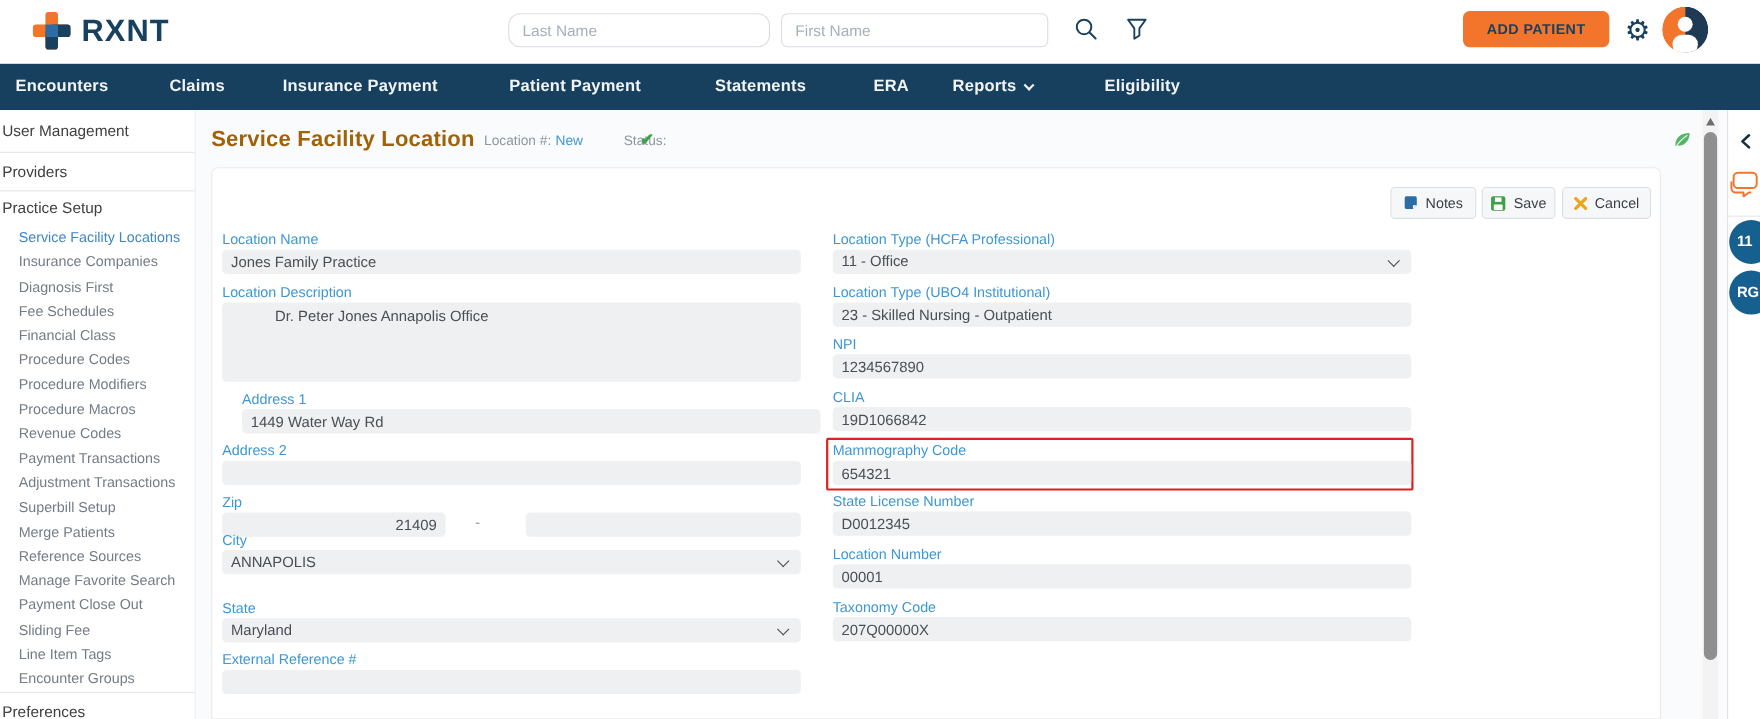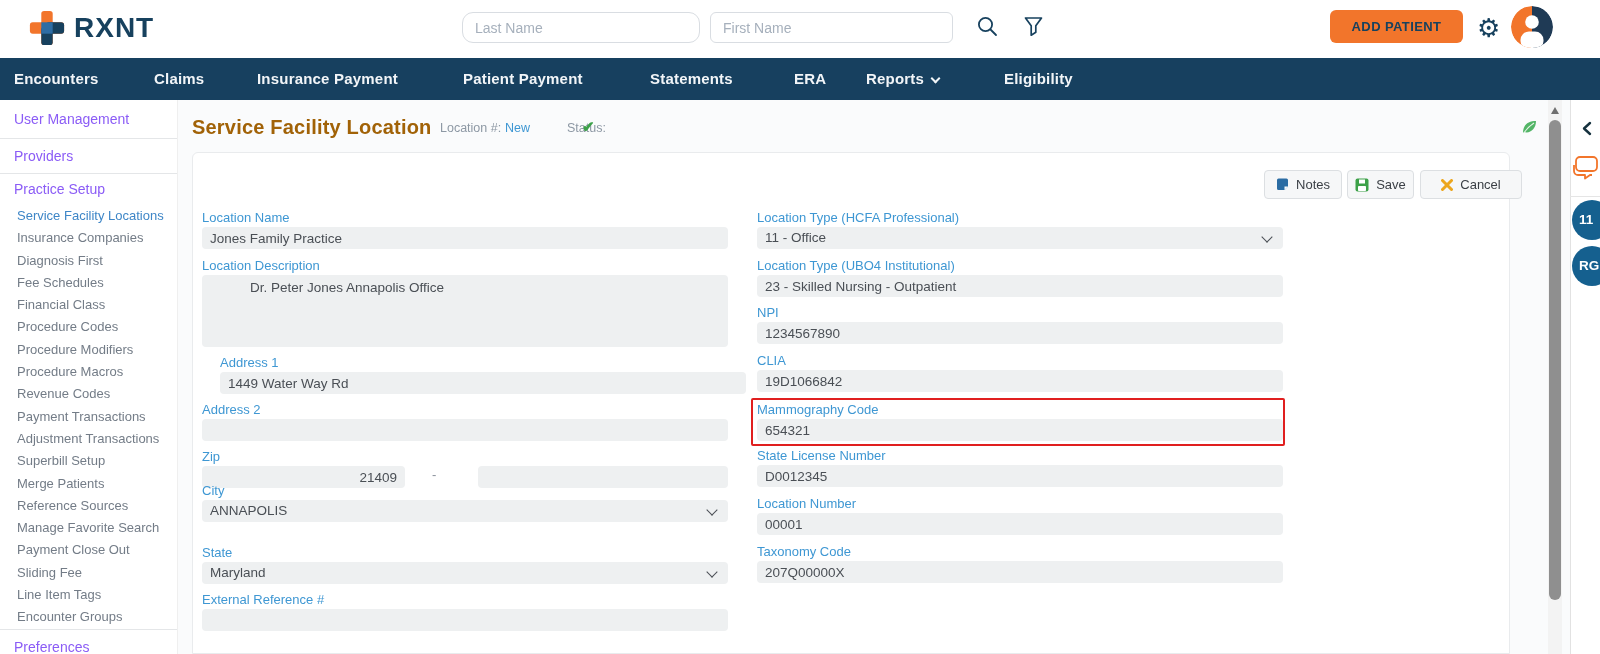--- a/index.html
+++ b/index.html
@@ -27,21 +27,21 @@
   
   .navbar { position:absolute; left:0; top:58px; width:1600px; height:42px; background:#17405f; }
   .nav-item { position:absolute; top:0; height:42px; line-height:42px; color:#f2f5f8; font-size:15px;
               font-weight:600; letter-spacing:.2px; cursor:pointer; white-space:nowrap; }
   .nav-caret { display:inline-block; width:7px; height:7px; border-right:2px solid #f2f5f8; border-bottom:2px solid #f2f5f8;
                transform:rotate(45deg); margin-left:8px; margin-bottom:2px; }
 
   
   .sidebar { position:absolute; left:0; top:100px; width:178px; height:554px; background:#fff;
              border-right:1px solid #efefef; overflow:hidden; }
-  .sb-head { padding-left:14px; font-size:14px; color:#8b5cf6; cursor:pointer; }
+  .sb-head { padding-left:2px; font-size:14px; color:#404040; cursor:pointer; }
   .sb-div { border-top:1px solid #e4e6e8; }
   .sb-item { height:22.3px; line-height:22.3px; padding-left:17px; font-size:13px; color:#737c87;
              cursor:pointer; white-space:nowrap; }
   .sb-item.active { color:#3e86c7; }
 
   
   .page-title { position:absolute; left:192px; top:116px; font-size:20px; font-weight:700; color:#a16207; letter-spacing:.2px; }
   .meta { position:absolute; top:121px; font-size:12.5px; color:#8d98a4; }
   .meta-link { color:#3e97d3; cursor:pointer; }
   .status-check { position:absolute; left:582px; top:118px; font-size:15px; font-weight:700; color:#3da149; }
@@ -193,21 +193,21 @@
     <span>Notes</span>
   </div>
   <div class="tbtn" style="left:1347px; width:67px;">
     <svg width="14" height="14" viewBox="0 0 14 14">
       <rect x="0.5" y="0.5" width="13" height="13" rx="2" fill="#3da149"></rect>
       <rect x="4" y="1.5" width="6" height="4" fill="#ffffff"></rect>
       <rect x="3" y="8" width="8" height="5" rx="0.8" fill="#ffffff"></rect>
     </svg>
     <span>Save</span>
   </div>
-  <div class="tbtn" style="left:1420px; width:102px;">
+  <div class="tbtn" style="left:1420px; width:81px;">
     <svg width="12" height="12" viewBox="0 0 12 12">
       <line x1="1.5" y1="1.5" x2="10.5" y2="10.5" stroke="#eca61e" stroke-width="3" stroke-linecap="round"></line>
       <line x1="10.5" y1="1.5" x2="1.5" y2="10.5" stroke="#eca61e" stroke-width="3" stroke-linecap="round"></line>
     </svg>
     <span>Cancel</span>
   </div>
 
   <div class="fgroup" style="left:202px; top:210px;">
     <div class="flabel">Location Name</div>
     <input class="fld" value="Jones Family Practice" style="">

